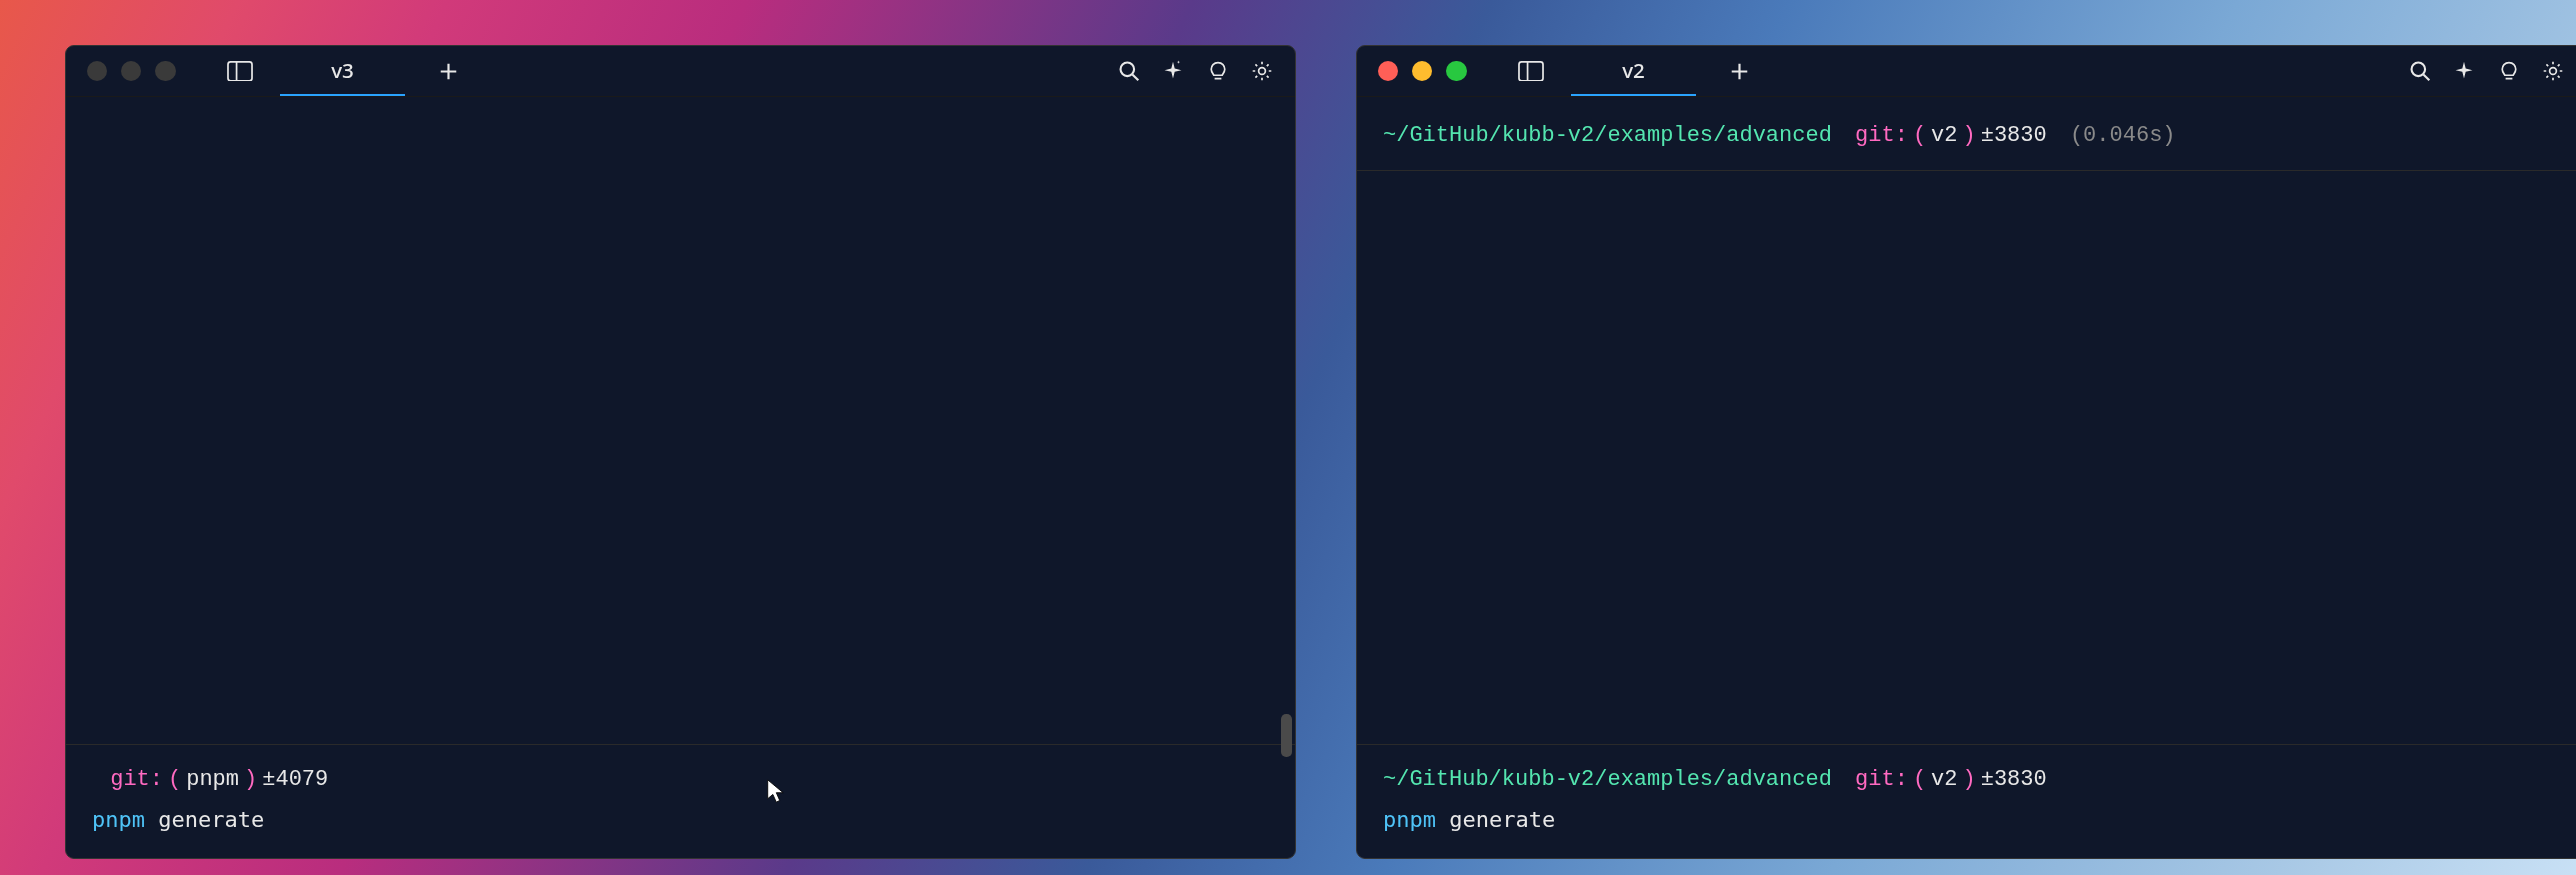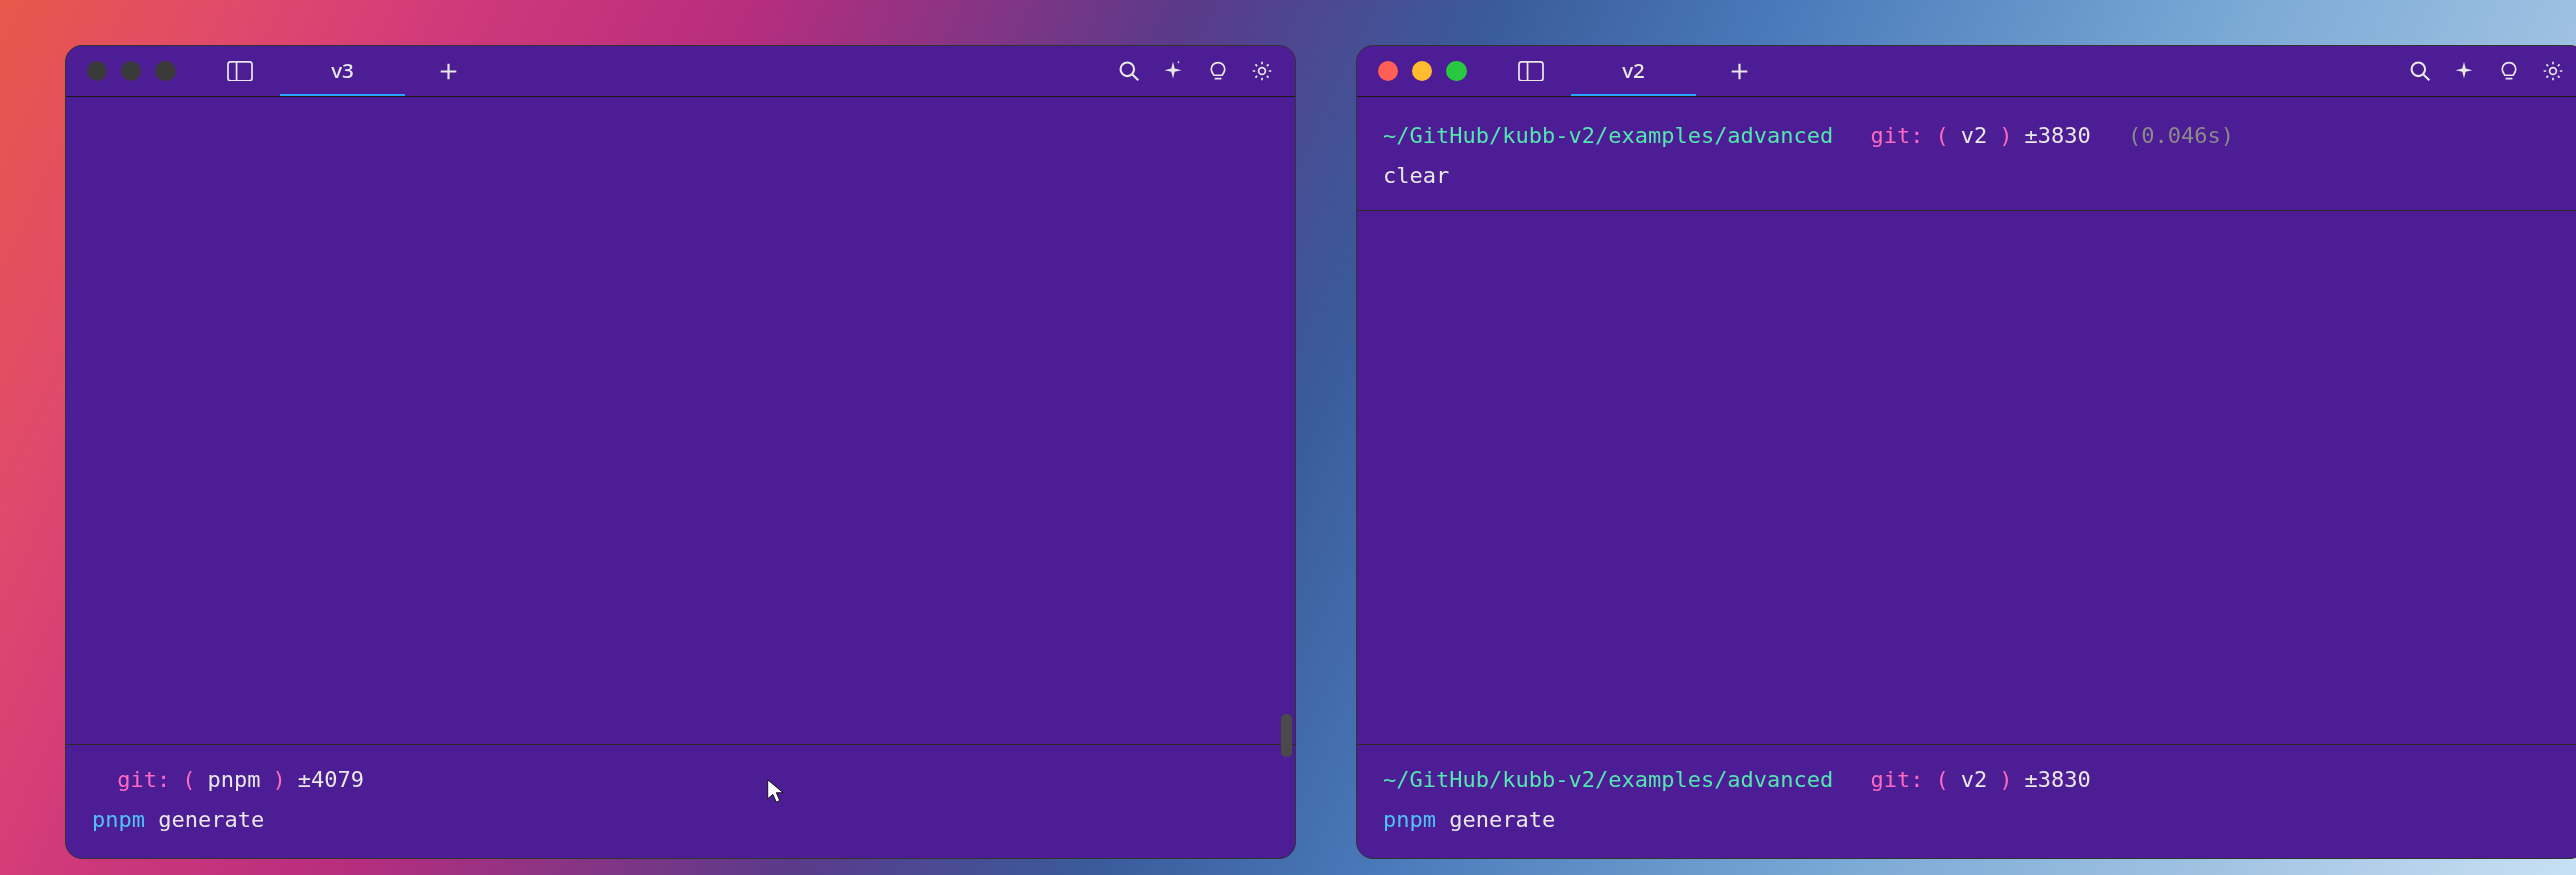--- a/index.html
+++ b/index.html
@@ -6,22 +6,22 @@
     body {
       width: 2576px;
       height: 876px;
       background: linear-gradient(115deg, #e8584a 0%, #e04a6b 8%, #d13a7a 15%, #b92d7e 25%, #5a3a8a 40%, #3a5a9a 50%, #4a7aba 60%, #7aa8d5 75%, #a8c8e5 90%, #c8e0f5 100%);
       position: relative;
       font-family: ui-sans-serif, system-ui, sans-serif;
       transform-origin: top left;
     }
     .window {
       position: absolute;
-      background: #4c1d95;
-      border-radius: 17px;
+      background: #0f172a;
+      border-radius: 9px;
       border: 0.9px solid #333;
       overflow: hidden;
       display: flex;
       flex-direction: column;
     }
     .window-left {
       left: 65px;
       top: 45px;
       width: 1231px;
       height: 814px;
@@ -117,21 +117,22 @@
     }
     .terminal-top-block {
       flex: 0;
     }
     .terminal-bottom-block {
       margin-top: auto;
     }
     .prompt-line {
       display: flex;
       flex-wrap: wrap;
-      gap: 12px;
+      gap: 5px;
+      font-family: Liberation Mono, monospace;
     }
     .prompt-path { color: #54e6b0; }
     .prompt-git-label { color: #ff6ac1; }
     .prompt-branch { color: #e8e8e8; }
     .prompt-changes { color: #e8e8e8; }
     .prompt-timing { color: #8a8a8a; }
     .cmd-line { margin-top: 5.1px; }
     .cmd-word1 { color: #4fc3f7; }
     .cmd-word2 { color: #e8e8e8; }
     .scrollbar {
@@ -292,23 +293,20 @@
         <span class="prompt-path">~/GitHub/kubb-v2/examples/advanced</span>
         <span>&nbsp;</span>
         <span class="prompt-git-label">git:</span>
         <span class="prompt-git-label">(</span>
         <span class="prompt-branch">v2</span>
         <span class="prompt-git-label">)</span>
         <span class="prompt-changes">±3830</span>
         <span>&nbsp;</span>
         <span class="prompt-timing">(0.046s)</span>
       </div>
-      <div class="cmd-line">
-        <span class="cmd-word2">clear</span>
-      </div>
       <div class="divider"></div>
     </div>
 
     <div class="terminal-bottom-block">
       <div class="divider-bottom"></div>
       <div class="prompt-line">
         <span class="prompt-path">~/GitHub/kubb-v2/examples/advanced</span>
         <span>&nbsp;</span>
         <span class="prompt-git-label">git:</span>
         <span class="prompt-git-label">(</span>

